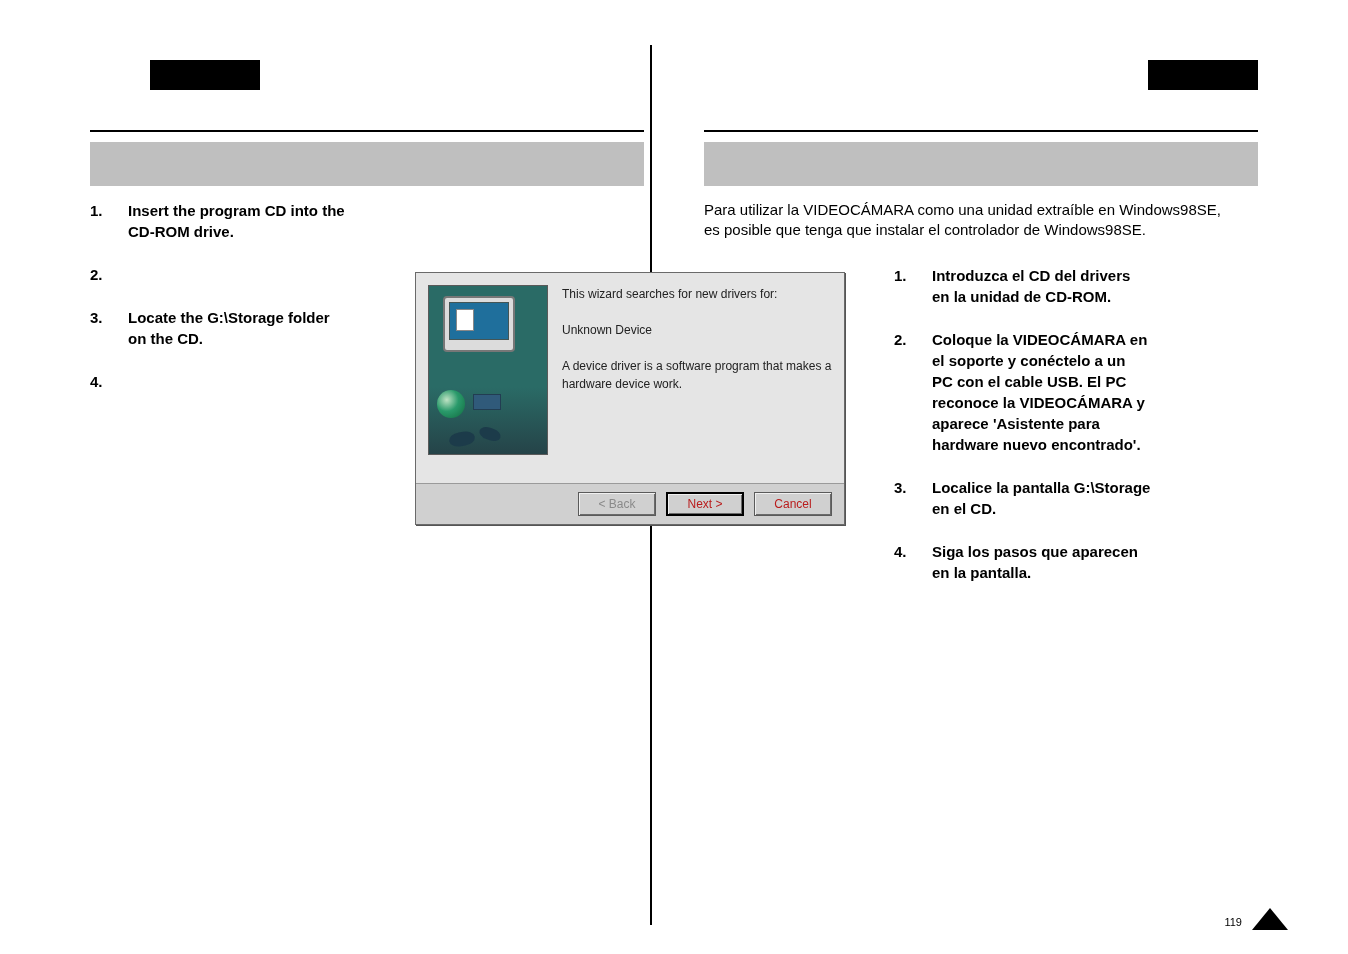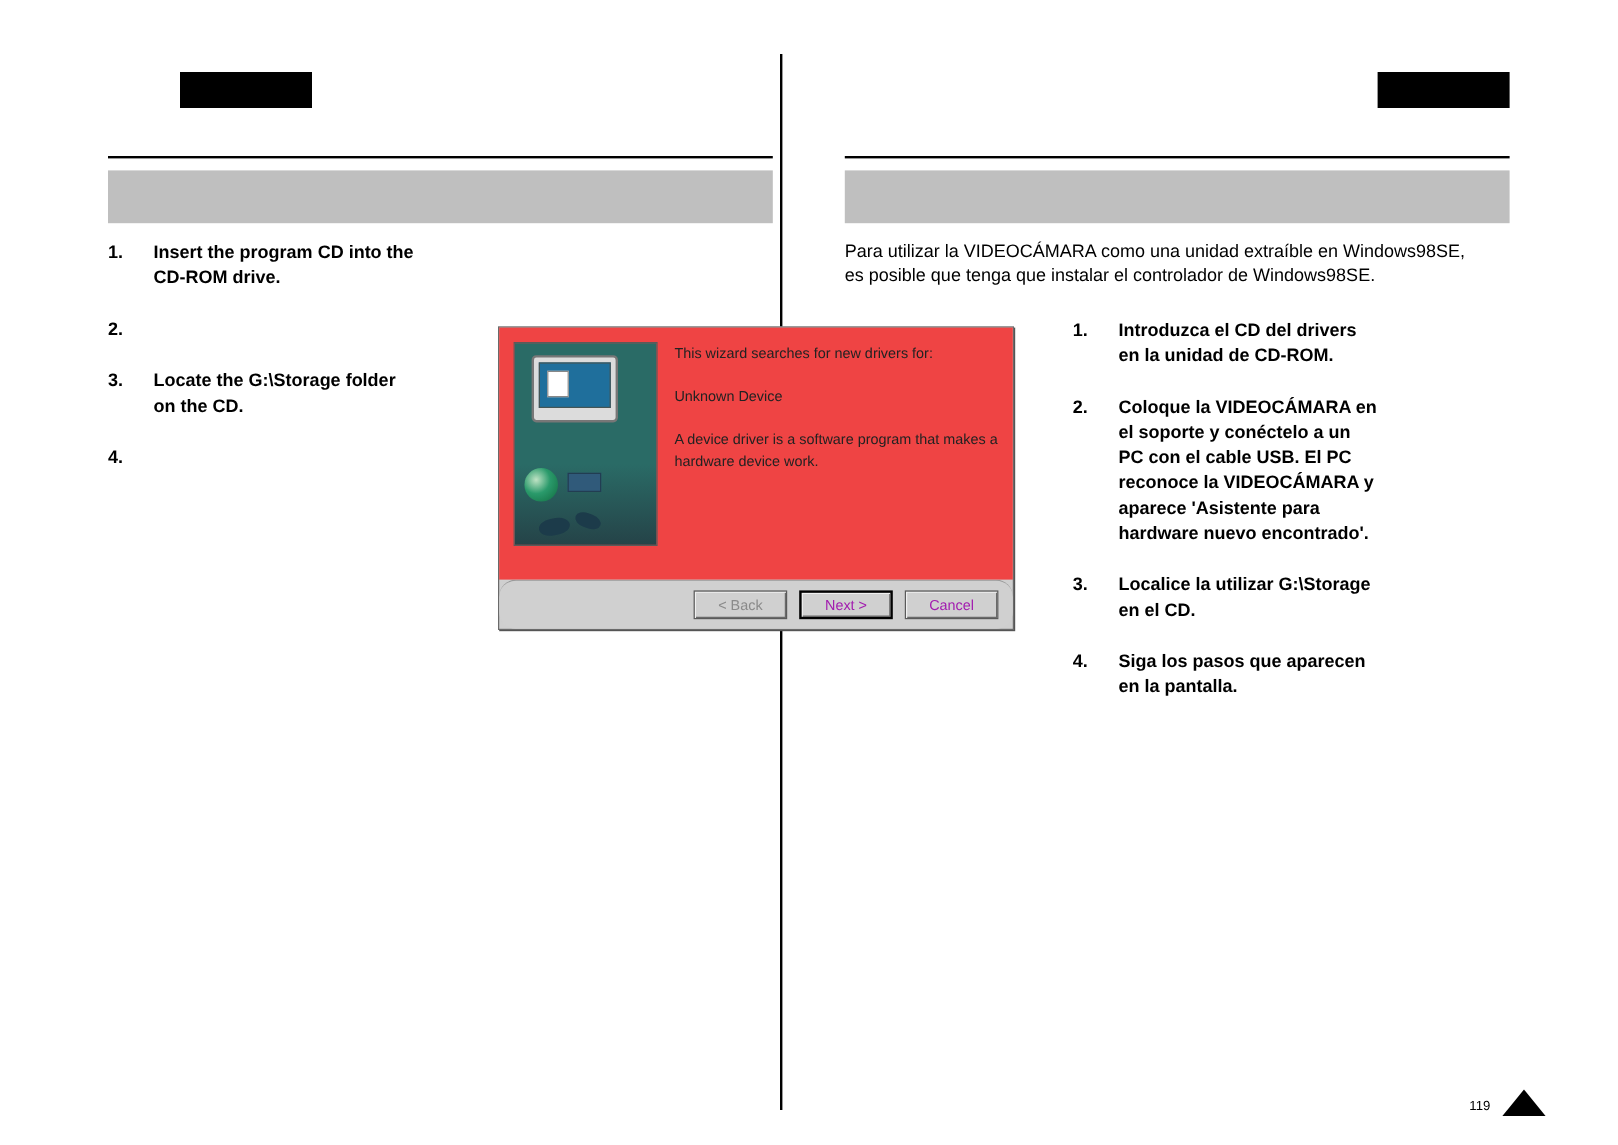--- a/index.html
+++ b/index.html
@@ -94,21 +94,21 @@
     font-size: 12px;
     font-weight: 700;
     padding: 3px 6px;
     filter: blur(0.4px);
   }
   .wizard-body {
     display: flex;
     padding: 12px;
     gap: 14px;
     min-height: 210px;
-    background: #ef4444;
+    background: #e5e5e5;
   }
   .wizard-graphic {
     width: 120px;
     height: 170px;
     background: linear-gradient(180deg, #2a6b66 0%, #2a6b66 60%, #254348 100%);
     border: 1px solid #5a5a5a;
     position: relative;
     overflow: hidden;
   }
   .monitor {
@@ -151,31 +151,30 @@
   .wizard-text .l1 { margin-bottom: 18px; }
   .wizard-text .l2 { margin-bottom: 18px; }
   .wizard-text .l3 { margin-bottom: 6px; }
   .wizard-buttons {
     border-top: 1px solid #9a9a9a;
     padding: 8px 12px;
     display: flex;
     justify-content: flex-end;
     gap: 10px;
     background: #d0d0d0;
-    border-radius: 14px;
   }
   .wbtn {
     min-width: 78px;
     height: 24px;
     font-size: 12px;
     font-family: Arial, sans-serif;
     background: #d0d0d0;
     border: 1px solid #5a5a5a;
     box-shadow: inset 1px 1px 0 #f0f0f0, inset -1px -1px 0 #6a6a6a;
-    color: #a21caf;
+    color: #b91c1c;
     cursor: pointer;
     filter: blur(0.3px);
   }
   .wbtn.default { border: 2px solid #000; box-shadow: inset 1px 1px 0 #f0f0f0, inset -1px -1px 0 #6a6a6a; }
   .wbtn.disabled { color: #8a8a8a; }
 
   .page-num {
     position: absolute;
     bottom: 26px;
     right: 106px;
@@ -247,21 +246,21 @@
             <span class="num">2.</span>
             <span class="txt">Coloque la VIDEOCÁMARA en
 el soporte y conéctelo a un
 PC con el cable USB. El PC
 reconoce la VIDEOCÁMARA y
 aparece 'Asistente para
 hardware nuevo encontrado'.</span>
           </li>
           <li class="step">
             <span class="num">3.</span>
-            <span class="txt">Localice la utilizar G:\Storage
+            <span class="txt">Localice la pantalla G:\Storage
 en el CD.</span>
           </li>
           <li class="step">
             <span class="num">4.</span>
             <span class="txt">Siga los pasos que aparecen
 en la pantalla.</span>
           </li>
         </ol>
       </div>
     </div>

